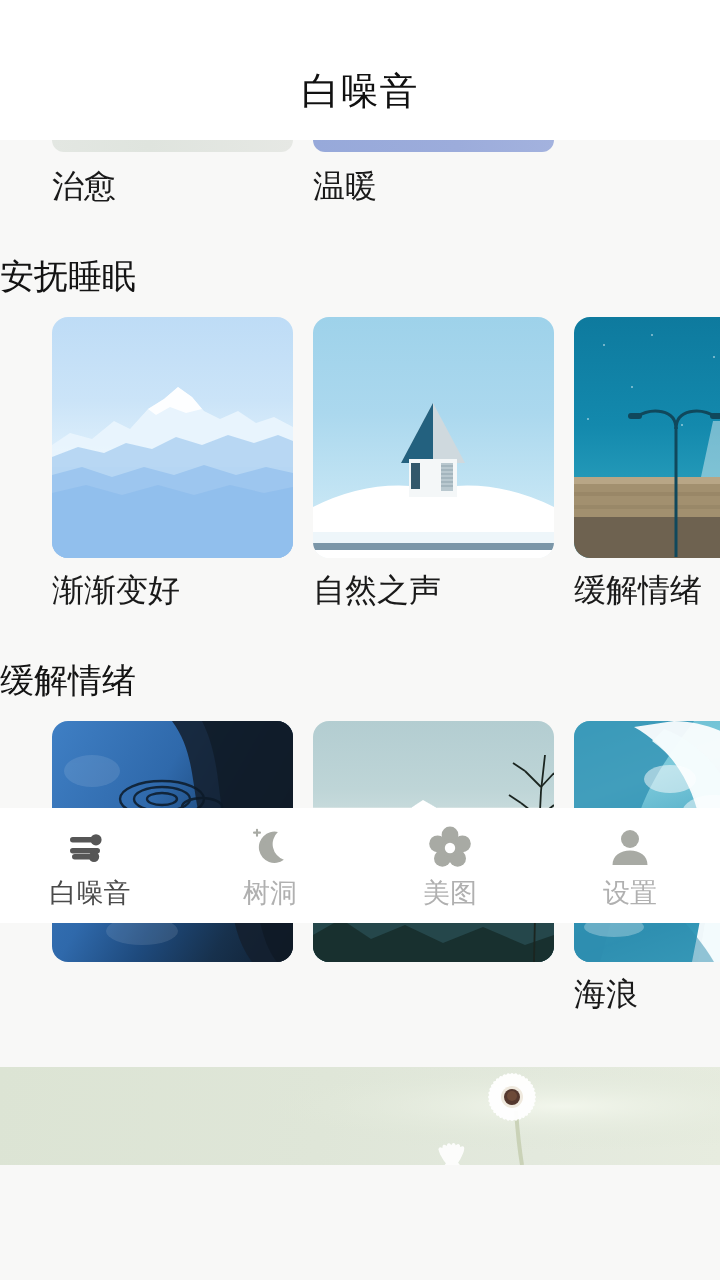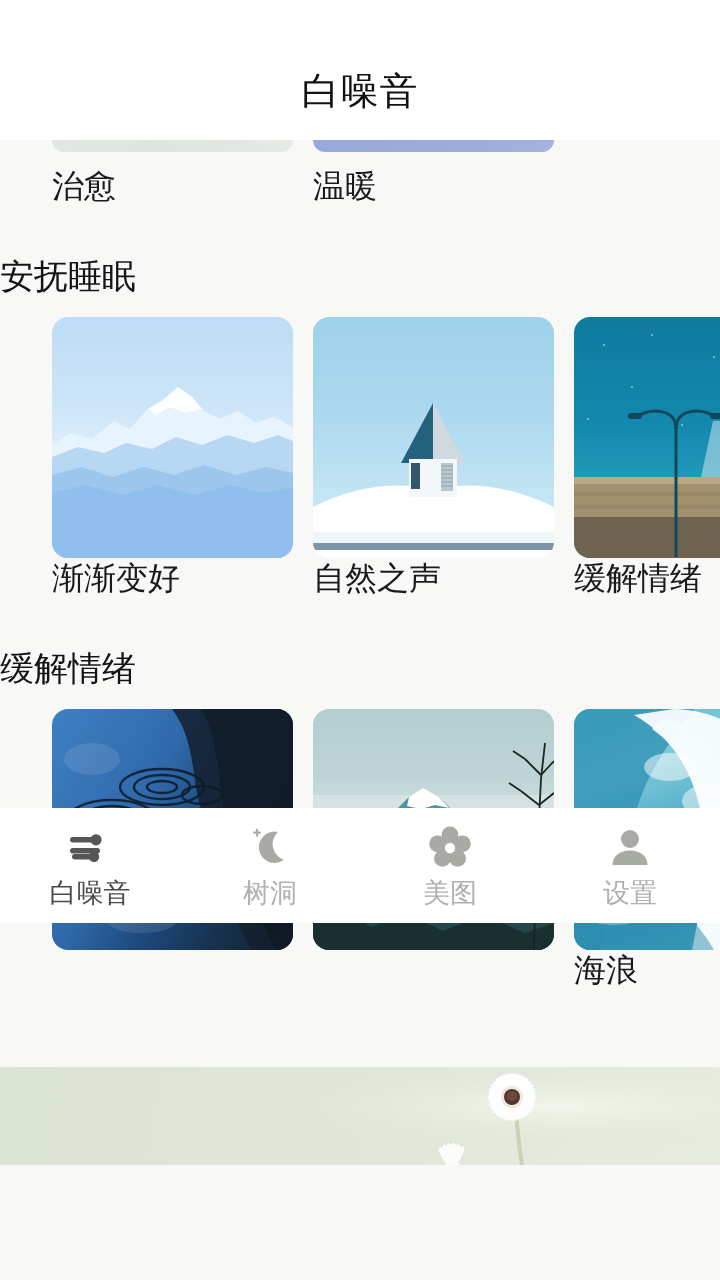--- a/index.html
+++ b/index.html
@@ -30,21 +30,21 @@
 
   .row {
     display:flex; gap:20px; padding-left:52px;
   }
   .card { width:241px; flex:0 0 241px; }
   .card-img {
     width:241px; height:241px; border-radius:16px; overflow:hidden;
     position:relative; background:#cfd8e6;
   }
   .card-label {
-    font-size:32px; color:#1a1a1a;
+    margin-top:12px; font-size:32px; color:#1a1a1a;
     white-space:nowrap; line-height:1.25;
   }
 
   
   .partial-row { padding-top:0; }
   .partial-row .card-img { height:12px; border-radius:0 0 16px 16px; }
   .partial-row .card-label { margin-top:14px; }
 
   .section-title {
     font-size:34px; color:#141414; 

